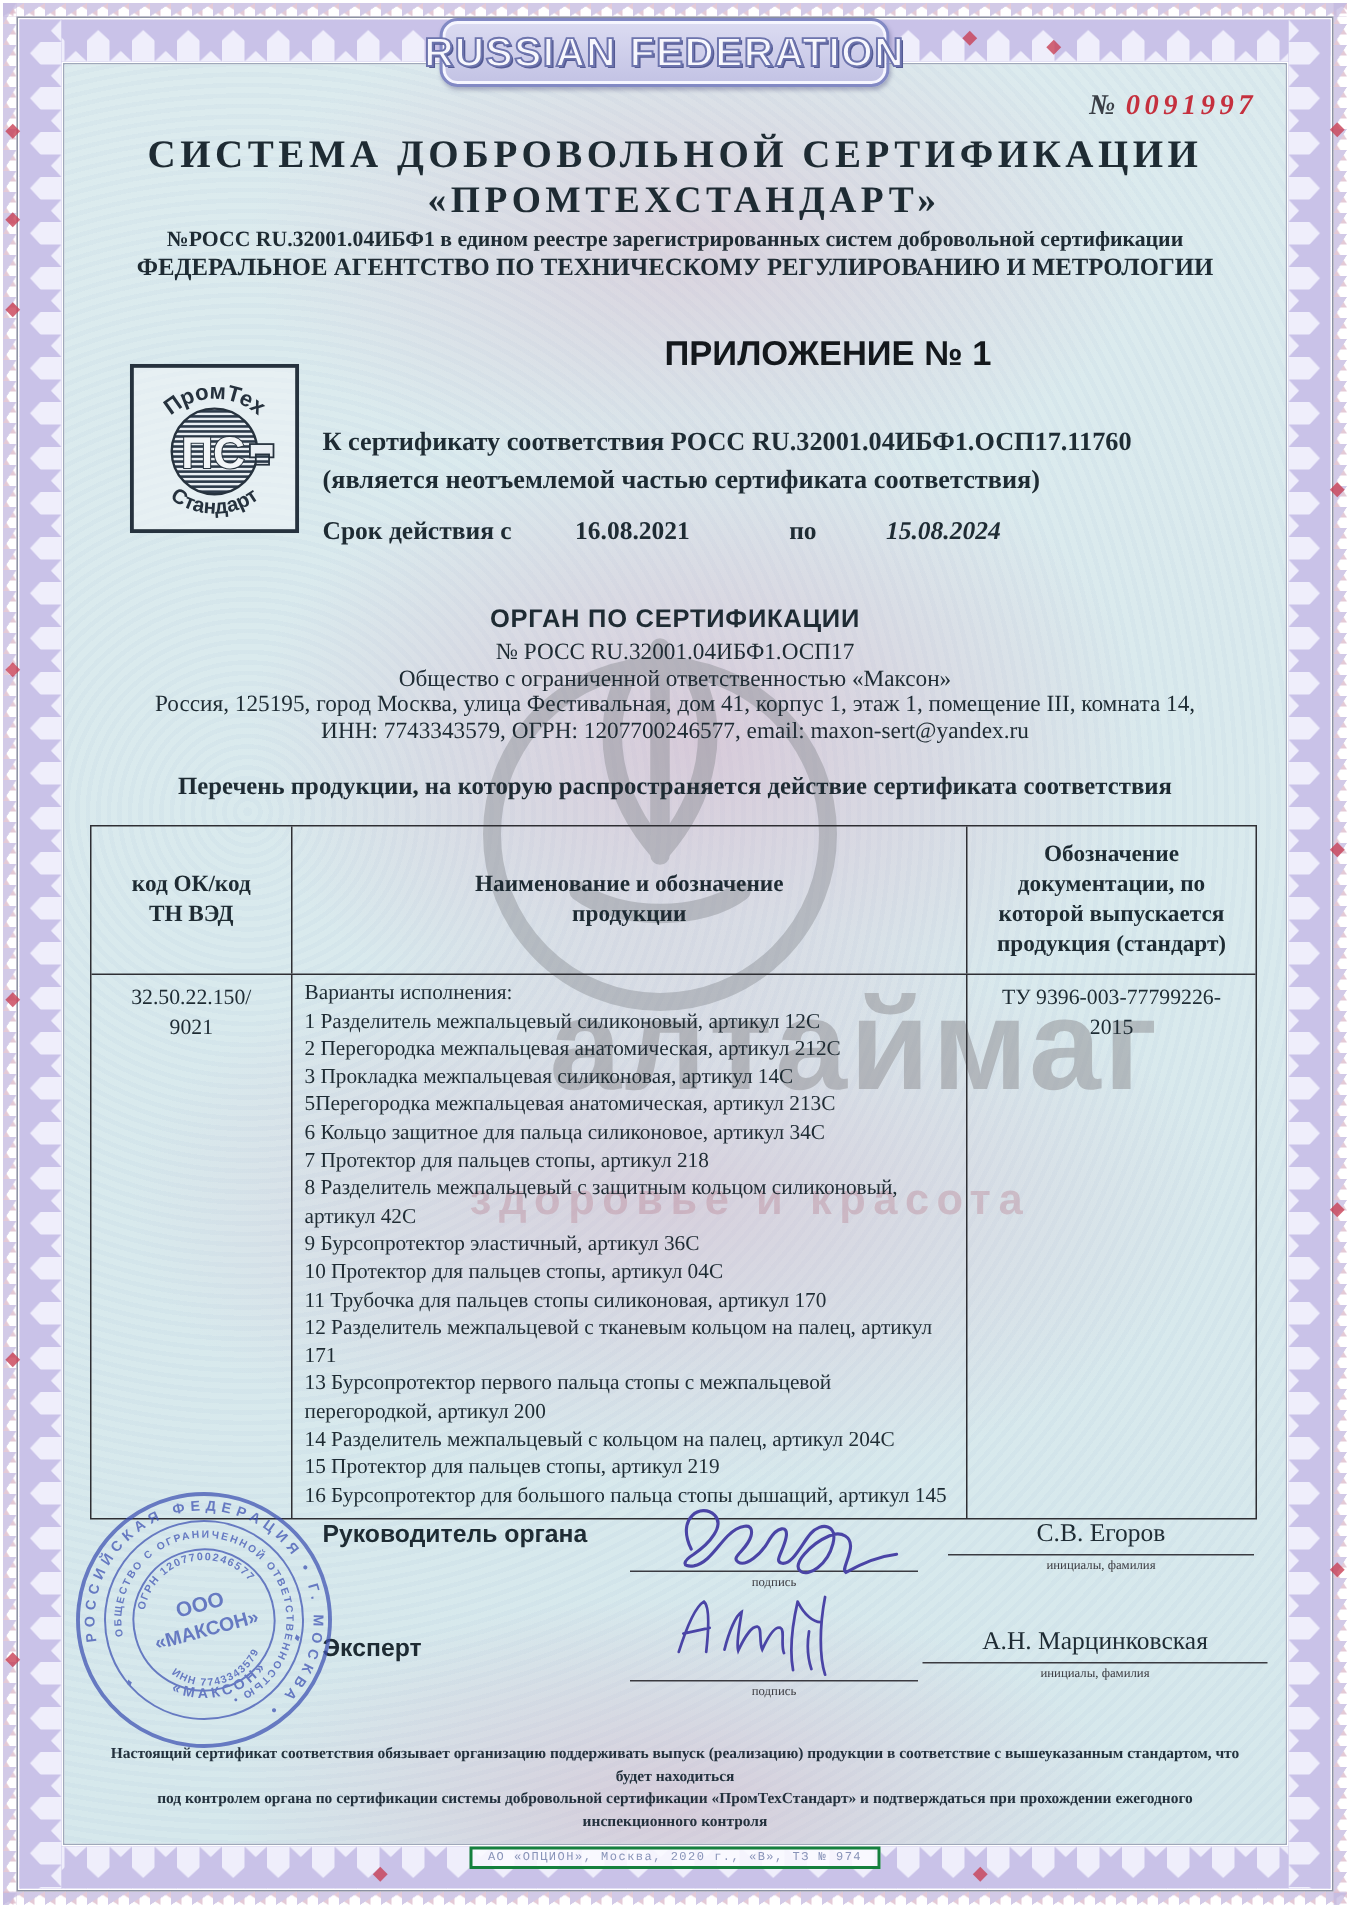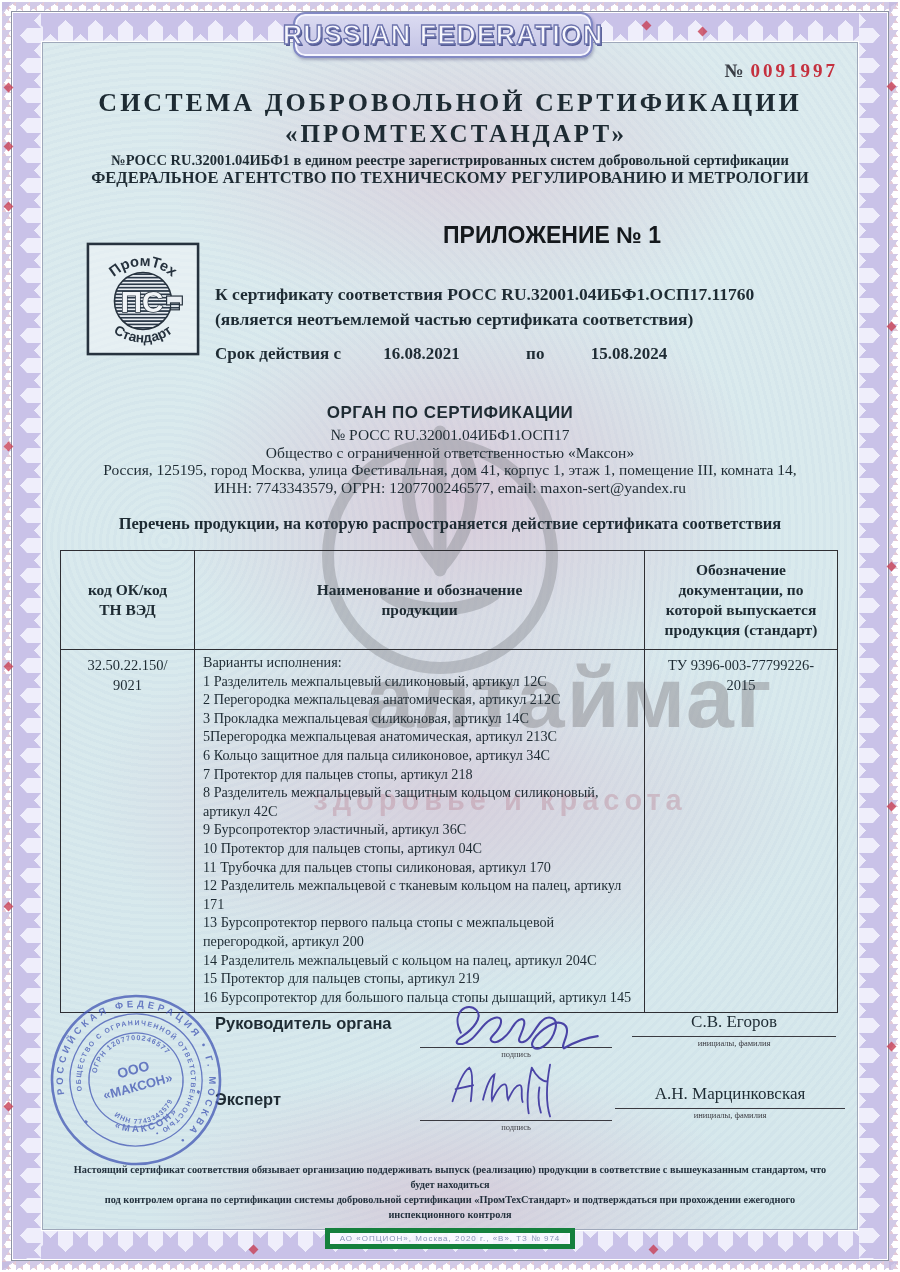--- a/index.html
+++ b/index.html
@@ -66,34 +66,34 @@
   
   .banner{position:absolute;left:293px;top:12px;width:300px;height:46px;z-index:7;
       background:linear-gradient(#dcdcf2,#c2c2e4);border:2.5px solid #8289c4;border-radius:12px;
       box-shadow:inset 0 0 0 2px #f6f6ff,1px 2px 3px rgba(60,60,110,.35);
       display:flex;align-items:center;justify-content:center;}
   .banner-text{font-family:"Liberation Sans","DejaVu Sans",sans-serif;font-weight:bold;font-size:27px;letter-spacing:1px;
       color:#f7f7fd;-webkit-text-stroke:1.3px #6d74ad;text-shadow:1.5px 1.5px 0 #545b94;white-space:nowrap;}
 
   
   .abs{position:absolute;z-index:3;}
-  .cert-no{top:60px;right:62px;font-size:19px;letter-spacing:1px;}
+  .cert-no{top:60px;right:62px;font-size:19px;letter-spacing:1px;font-style:italic;}
   .cert-no .pfx{color:#3a3f46;font-weight:bold;margin-right:6px;}
   .cert-no .num{color:var(--accent-red);font-weight:bold;letter-spacing:3px;}
   .title1{left:0;right:0;top:88px;text-align:center;font-weight:bold;font-size:26px;letter-spacing:3px;}
   .title2{left:0;right:0;top:120px;text-align:center;font-weight:bold;font-size:25px;letter-spacing:3px;padding-left:12px;}
   .registry{left:0;right:0;top:152px;text-align:center;font-weight:bold;font-size:14.5px;}
   .agency{left:0;right:0;top:168px;text-align:center;font-weight:bold;font-size:16.5px;}
   .appendix-title{left:280px;right:76px;top:222px;text-align:center;font-family:"Liberation Sans","DejaVu Sans",sans-serif;
       font-weight:bold;font-size:23px;color:#14181c;}
 
   .tocert1{left:215px;top:284px;width:620px;font-weight:bold;font-size:17.5px;}
   .tocert2{left:215px;top:309px;width:620px;font-weight:bold;font-size:17.5px;}
   .validity{left:215px;top:344px;width:620px;font-weight:bold;font-size:17px;}
-  .validity .gap1{margin-left:38px;} .validity .gap2{margin-left:62px;} .validity .gap3{margin-left:42px;}
+  .validity .gap1{margin-left:38px;} .validity .gap2{margin-left:62px;} .validity .gap3{margin-left:42px;font-style:italic;}
 
   .organ-h{left:0;right:0;top:403px;text-align:center;font-family:"Liberation Sans","DejaVu Sans",sans-serif;font-weight:bold;font-size:17px;letter-spacing:.5px;}
   .organ-line{left:30px;right:30px;text-align:center;font-size:15.5px;}
   .o1{top:426px;} .o2{top:444px;} .o3{top:461px;} .o4{top:479px;}
 
   .products-caption{left:0;right:0;top:514px;text-align:center;font-weight:bold;font-size:16.5px;}
 
   
   .cert-table{position:absolute;left:60px;top:550px;width:778px;z-index:2;border:1.6px solid #2e2e33;}
   .trow{display:flex;}
@@ -130,22 +130,22 @@
   .slot-name2{left:615px;top:1084px;width:230px;}
   .sig-name{text-align:center;font-size:17px;padding-bottom:4px;}
 
   
   .stamp{position:absolute;left:44px;top:988px;width:184px;height:184px;z-index:4;opacity:.85;}
 
   
   .footnote{left:66px;right:66px;text-align:center;font-weight:bold;font-size:10.3px;color:#23313d;z-index:3;line-height:1.45;}
   .fn{top:1163px;}
   .imprint{left:0;right:0;top:1227px;text-align:center;z-index:7;}
-  .imprint span{display:inline-block;background:rgba(250,250,255,.9);border:5px solid #15803d;
-      font-family:Liberation Sans, sans-serif;font-size:8px;color:#8893b8;letter-spacing:1px;padding:1px 10px;}
+  .imprint span{display:inline-block;background:rgba(250,250,255,.9);border:2px solid #15803d;
+      font-family:Liberation Mono, monospace;font-size:8px;color:#8893b8;letter-spacing:1px;padding:1px 10px;}
 
   .logo-box{position:absolute;left:84px;top:240px;width:118px;height:118px;z-index:3;}
   svg text{font-family:"Liberation Sans","DejaVu Sans",sans-serif;}
 </style>
 </head>
 <body>
 
 <div class="page">
 
   <div class="ministrip ms-h ms-top"></div>

